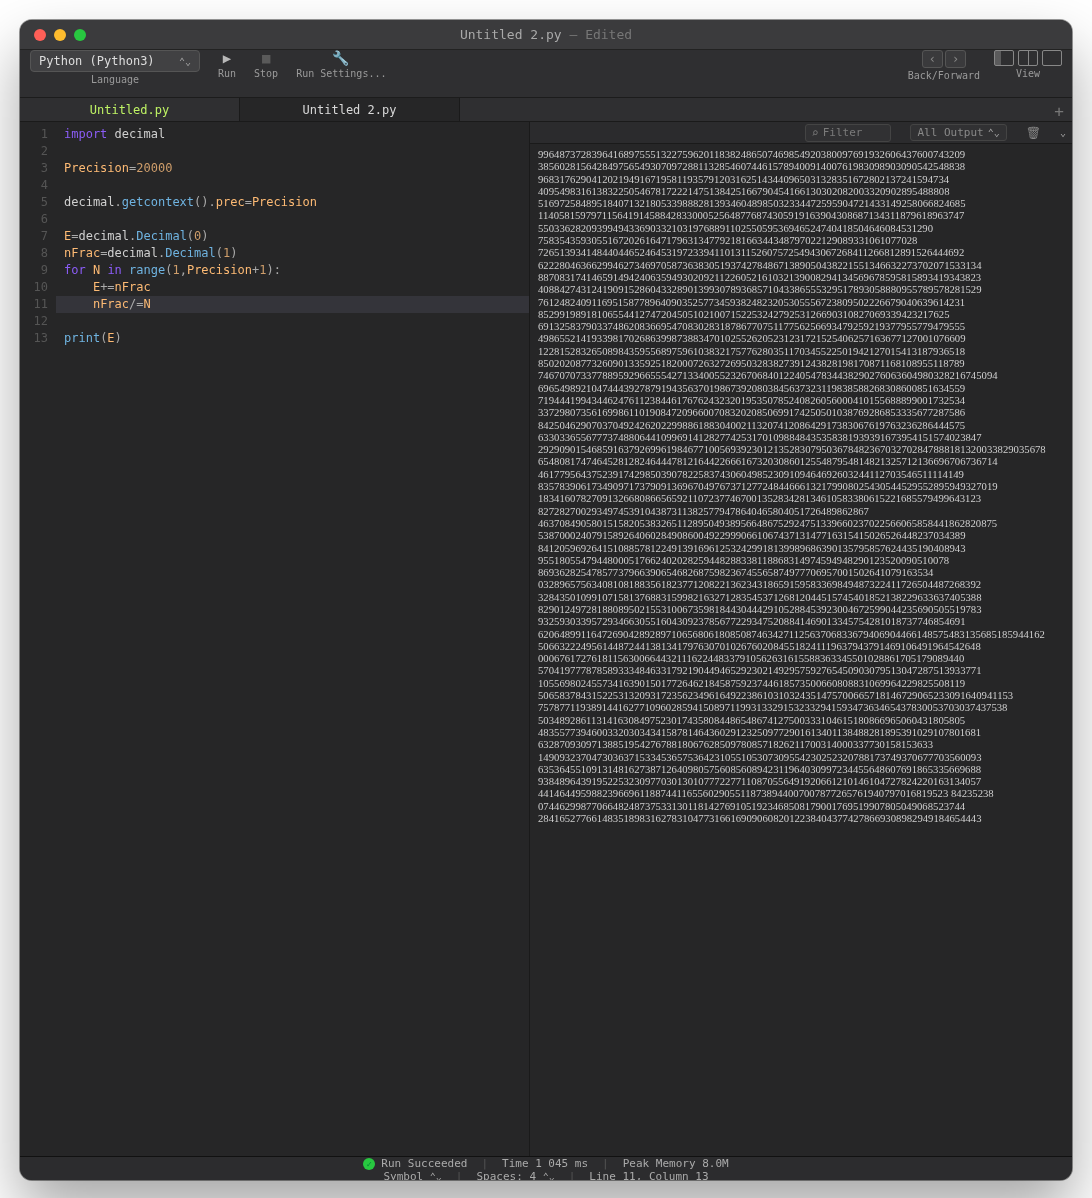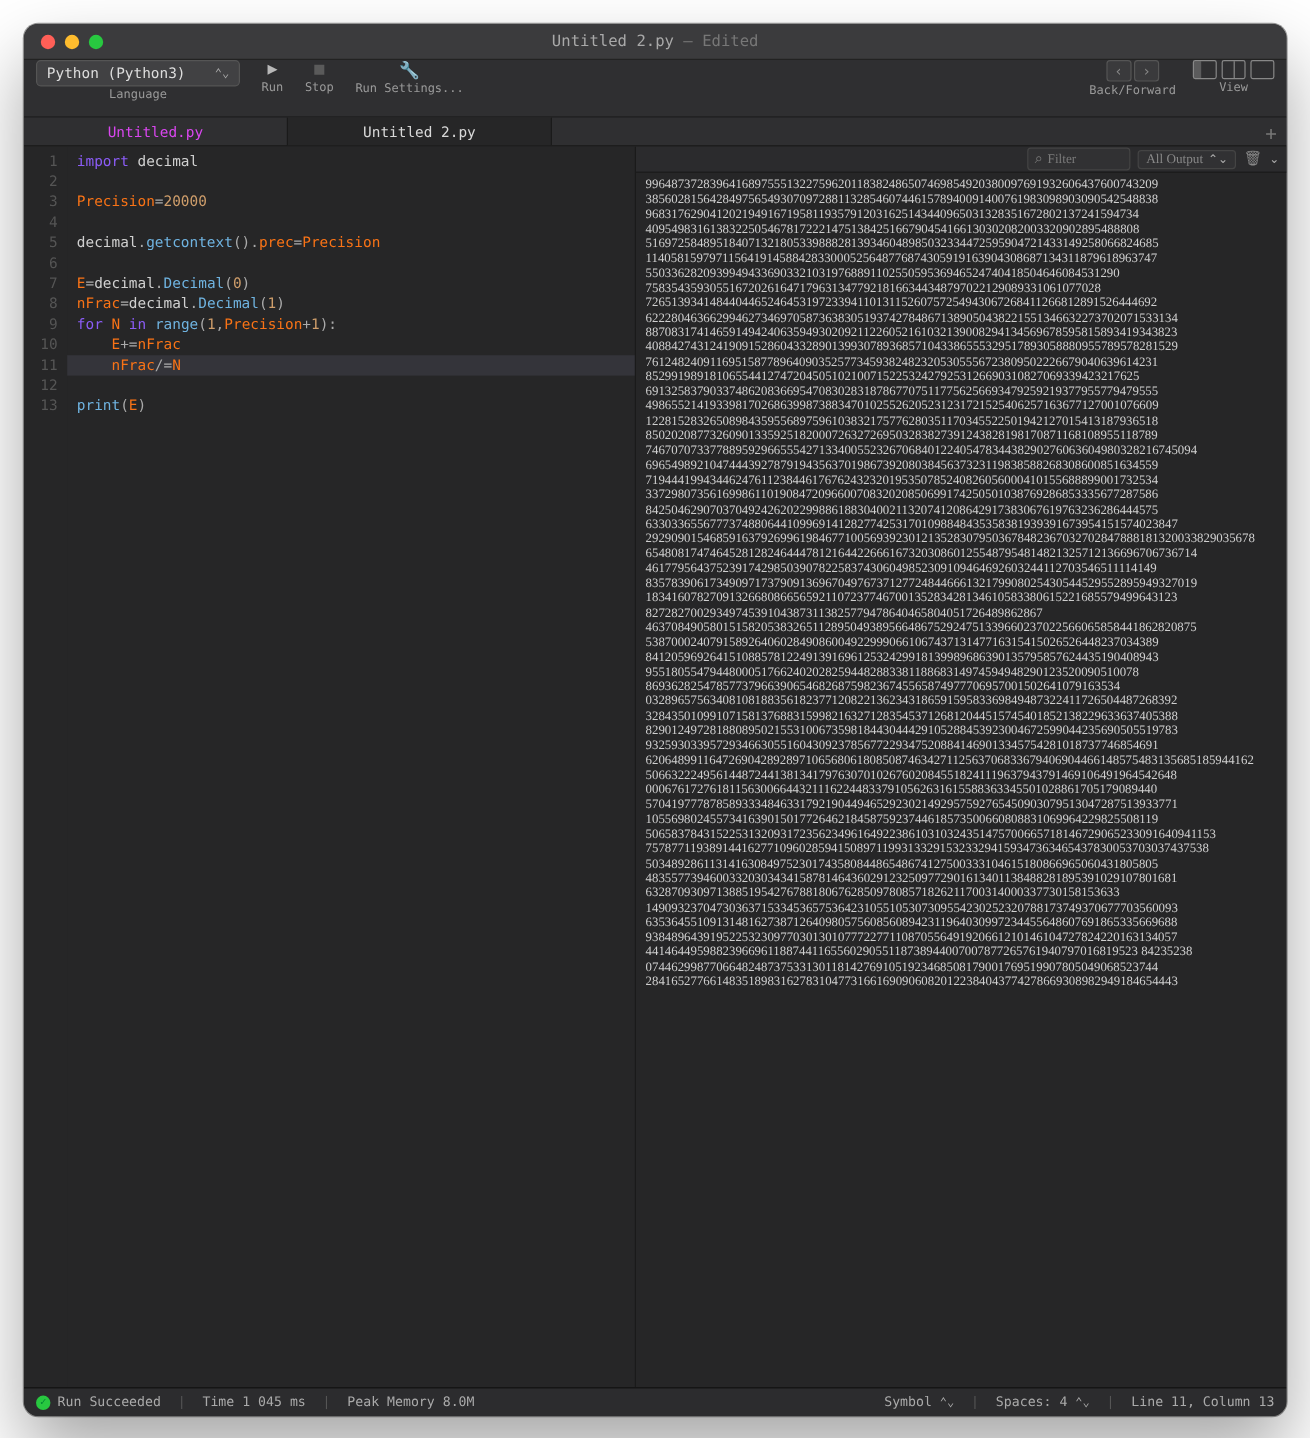--- a/index.html
+++ b/index.html
@@ -63,68 +63,68 @@
   .vbox{width:20px;height:16px;border:1px solid #888;border-radius:2px;position:relative}
   .vbox.split::after{content:"";position:absolute;left:50%;top:0;bottom:0;width:1px;background:#888}
   .vbox.left::before{content:"";position:absolute;left:0;top:0;bottom:0;width:35%;background:#888;opacity:.5}
   
   .tabs{
     height:24px; background:#2f2f31; display:flex; border-bottom:1px solid #1a1a1a;
     position:relative;
   }
   .tab{
     flex:0 0 220px; display:flex; align-items:center; justify-content:center;
-    color:#d946ef; font-size:12px;
+    color:#bef264; font-size:12px;
     border-right:1px solid #1a1a1a;
   }
   .tab.active{background:#262627;color:#d8d8d8}
   .tab-plus{position:absolute; right:8px; top:4px; color:#777; font-size:16px}
   
   .main{flex:1; display:flex; min-height:0; background:#262627}
   .editor{
     width:510px; display:flex; flex-direction:column;
     border-right:1px solid #1a1a1a;
     min-height:0;
   }
   .code-wrap{flex:1; overflow:auto; display:flex; font-family:Menlo,Consolas,monospace; font-size:12px; line-height:17px}
   .gutter{width:36px; text-align:right; color:#555; padding:4px 8px 4px 0; user-select:none; background:#262627}
   .code{flex:1; padding:4px 8px; white-space:pre; position:relative}
   .hl-line{position:absolute; left:0; right:0; height:17px; background:#34343a}
   .tok-kw{color:#8b5cf6}
   .tok-mod{color:#d0d0d0}
   .tok-fn{color:#6fb3e0}
   .tok-num{color:#cf9e6b}
-  .tok-var{color:#f97316}
+  .tok-var{color:#fdba74}
   .tok-op{color:#aaa}
   
   .output{
     flex:1; display:flex; flex-direction:column; min-height:0;
   }
   .out-toolbar{
     height:22px; background:#2b2b2d; border-bottom:1px solid #1a1a1a;
-    display:flex; align-items:center; justify-content:flex-end; gap:6px; padding:0 6px;
-    color:#888; font-size:11px;font-family:Liberation Serif, serif;
+    display:flex; align-items:center; justify-content:flex-end; gap:19px; padding:0 6px;
+    color:#888; font-size:11px;
   }
   .filter-box{
     flex:0 0 86px; background:#313133; border:1px solid #444;border-radius:3px;
     display:flex;align-items:center;gap:4px;padding:1px 5px;color:#7a7a7a;font-size:11px
   }
   .filter-box::before{content:"⌕";font-size:12px}
   .dd{background:#313133;border:1px solid #444;border-radius:3px;padding:1px 6px;display:flex;align-items:center;gap:4px}
   .trash{font-size:12px;color:#888}
   .out-body{
     flex:1; overflow:auto; padding:4px 8px;
     font-family:Liberation Serif, serif; font-size:10.7px; line-height:12.3px;
     color:#cfcfcf; word-break:break-all;
   }
   
   .status{
     height:24px; background:#2c2c2e; border-top:1px solid #111;
     display:flex; align-items:center; justify-content:space-between;
-    padding:0 10px; font-size:11px; color:#aaa;
+    padding:0 10px; font-size:11px; color:#aaa;flex-direction:column;
   }
   .status-left{display:flex; gap:14px; align-items:center}
   .check{width:12px;height:12px;border-radius:50%;background:#28c840;display:inline-flex;align-items:center;justify-content:center;color:#0b3;    font-size:9px}
   .check::after{content:"✓"; color:#083; font-weight:bold}
   .sep{color:#555}
   .status-right{display:flex; gap:14px}
   
   .out-body::-webkit-scrollbar, .code-wrap::-webkit-scrollbar{width:8px}
   .out-body::-webkit-scrollbar-thumb{background:#4a4a4c;border-radius:4px}
 </style>

